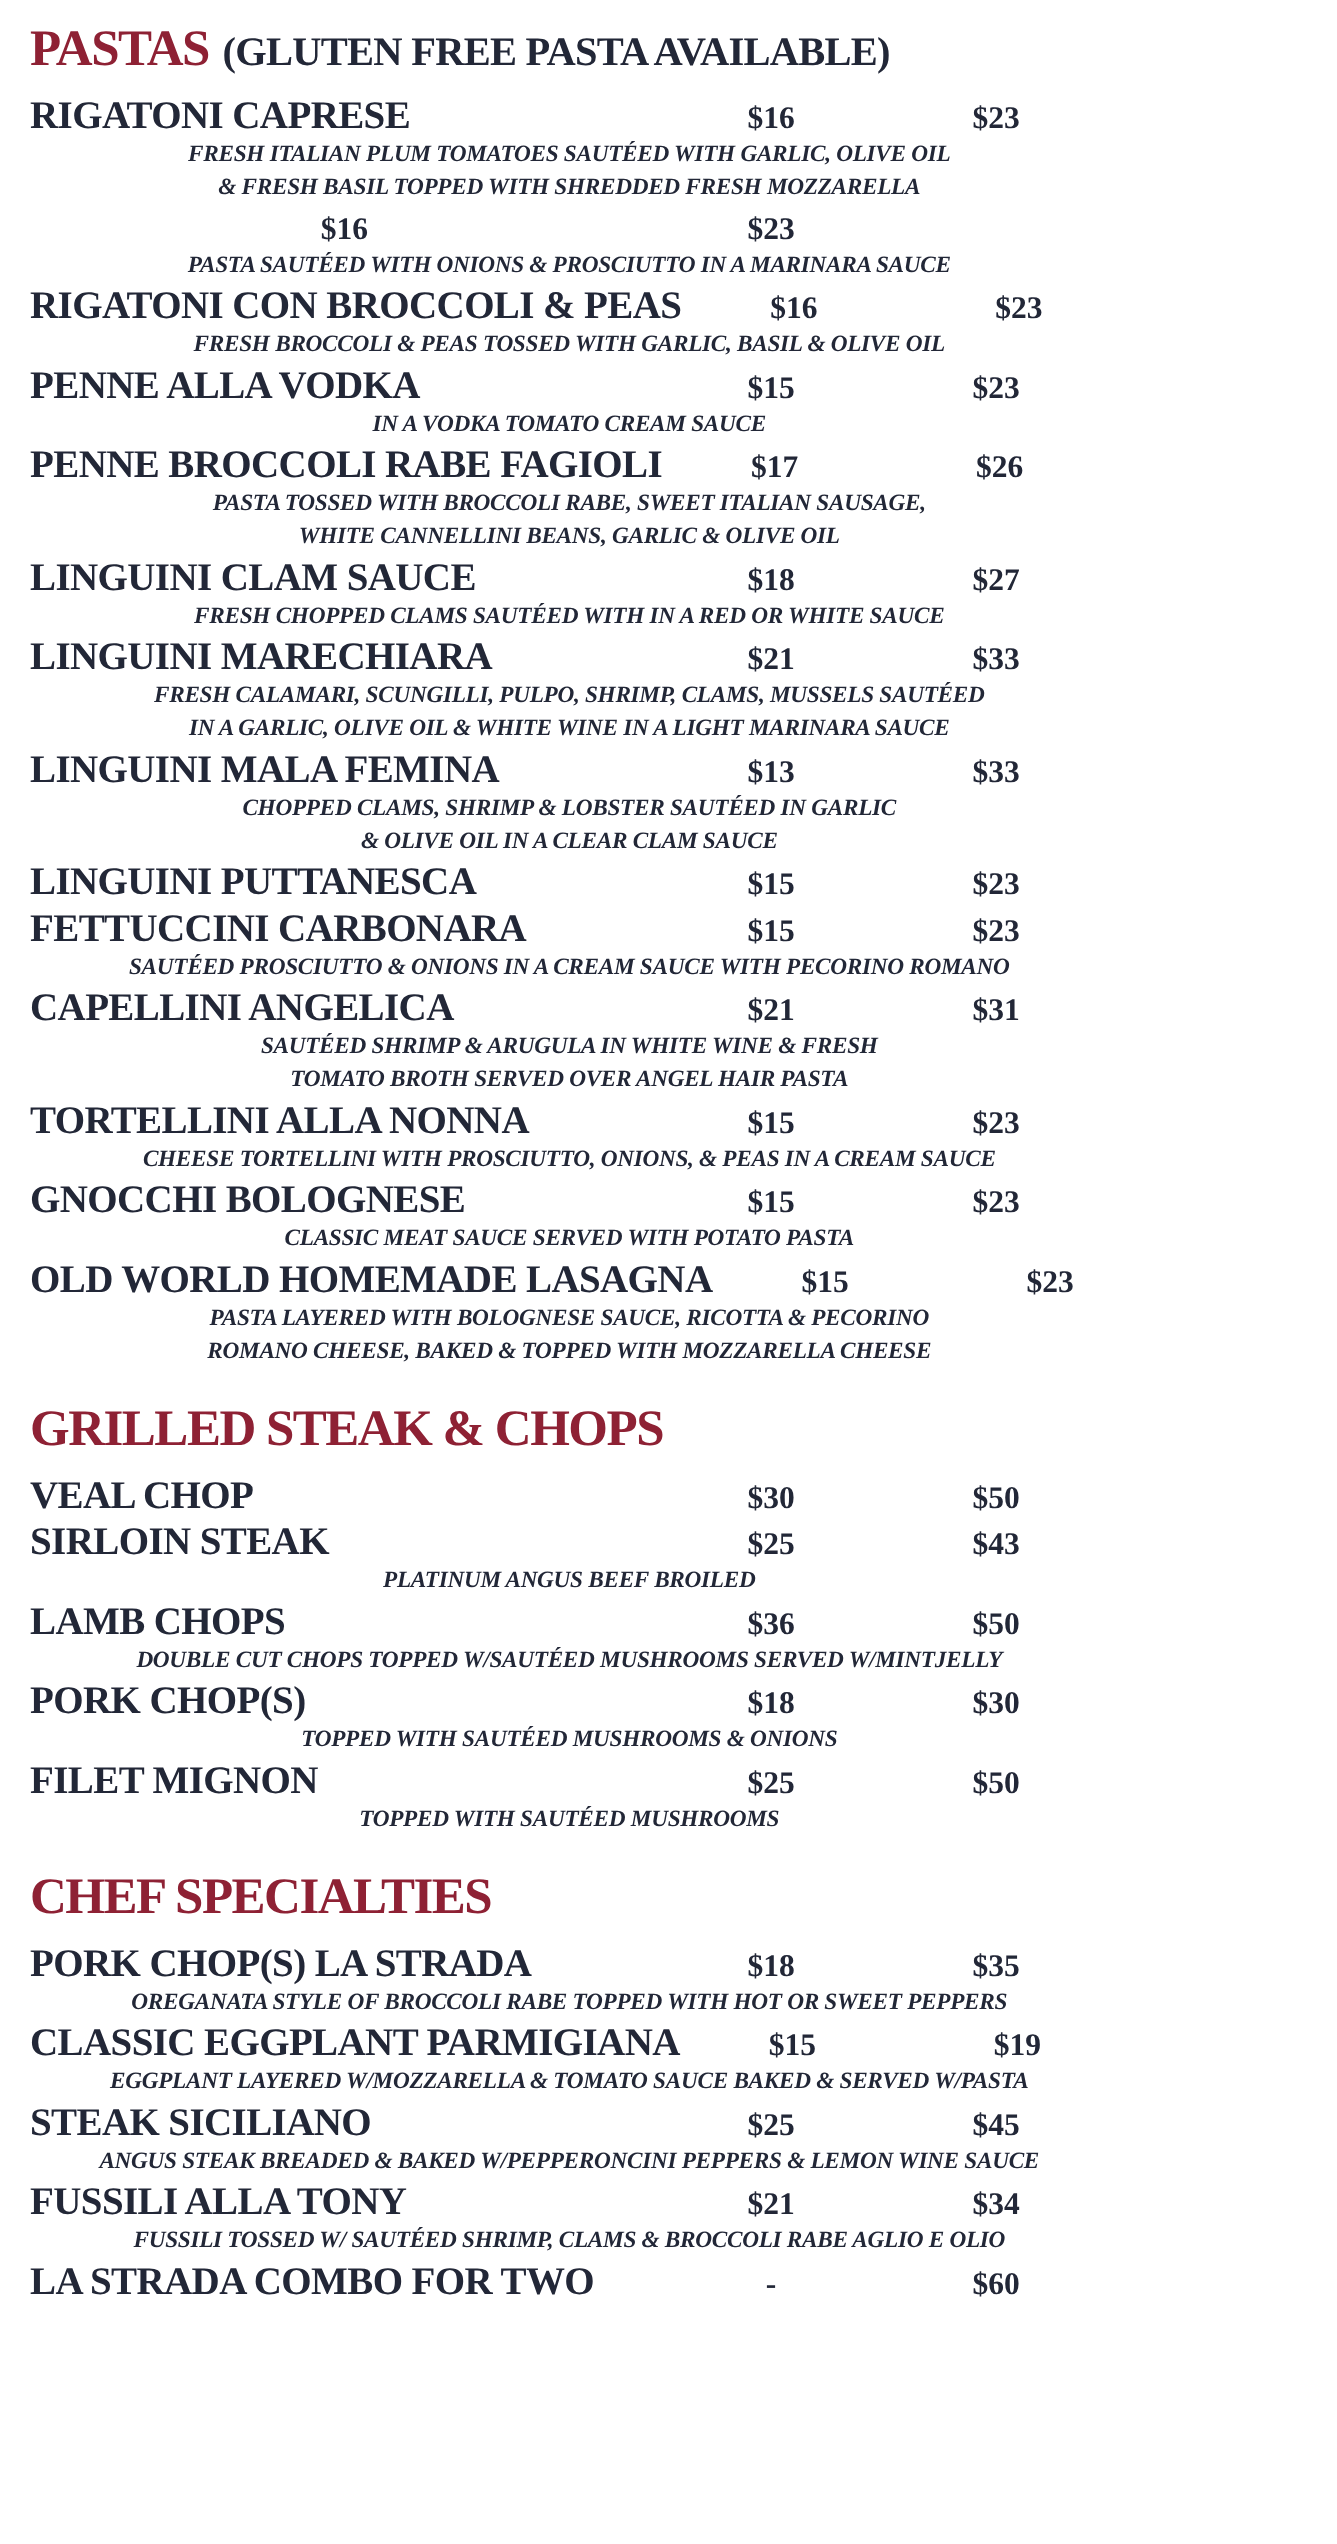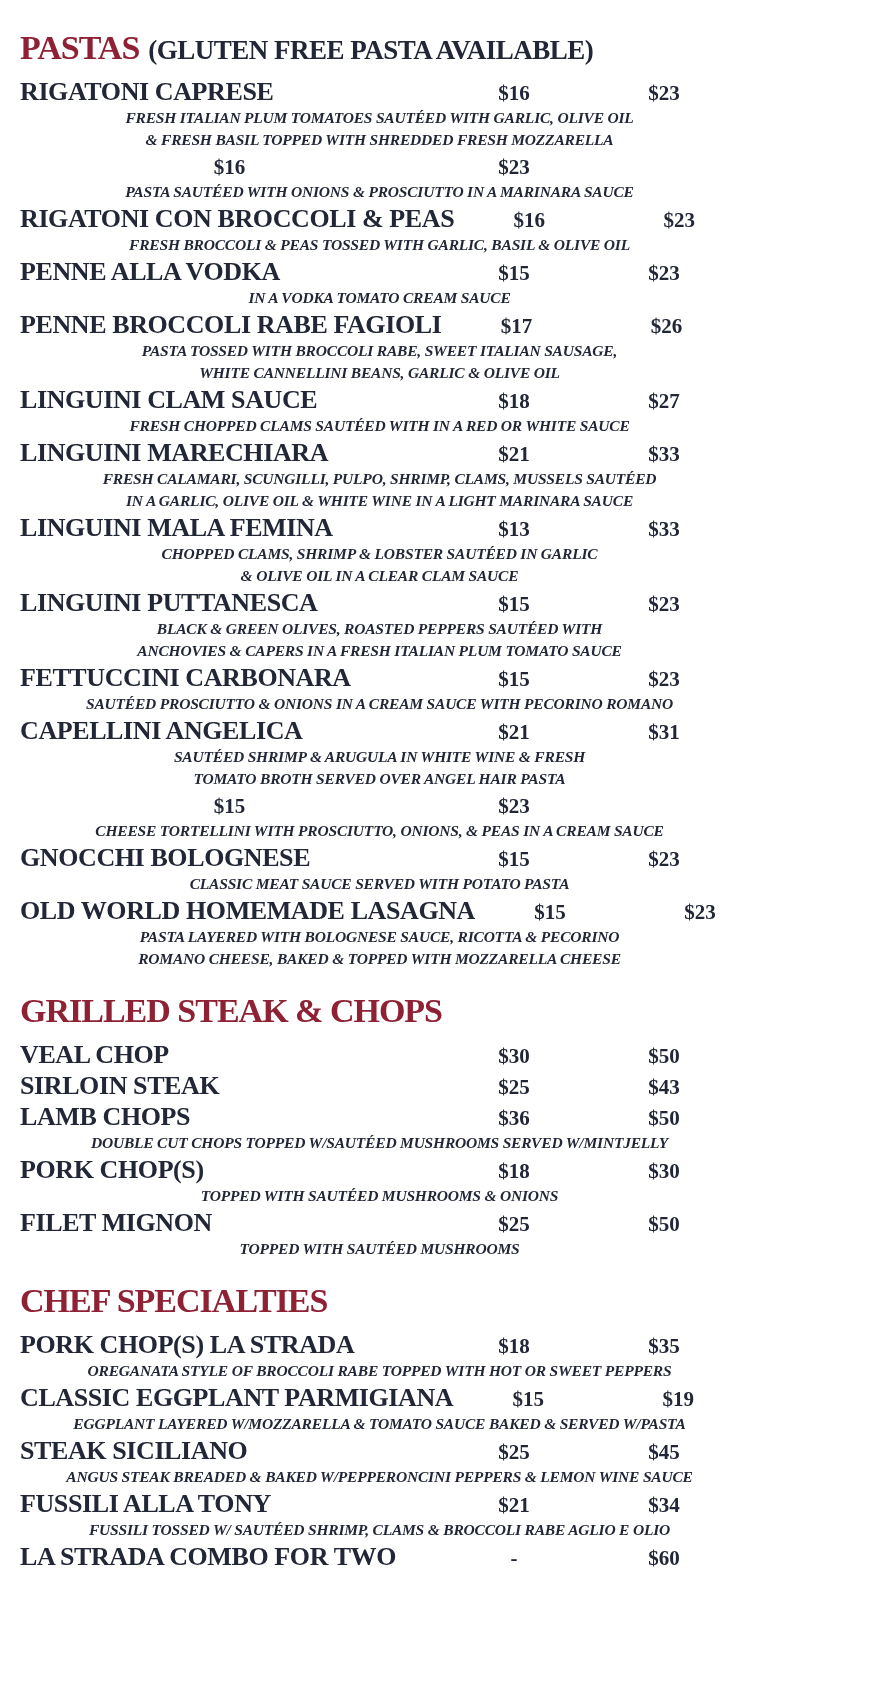--- a/index.html
+++ b/index.html
@@ -13,21 +13,21 @@
     width: 891px;
     height: 1696px;
     background: var(--bg);
     color: var(--ink);
     font-family: "Liberation Serif", "DejaVu Serif", serif;
     overflow: hidden;
   }
   .page {
     width: 743px;
     height: 1696px;
-    padding: 28px 4px 0 20px;
+    padding: 13px 4px 0 20px;
   }
   .menu-section { margin: 0; }
   .section-header {
     line-height: 40px;
     margin: 0 0 4px 0;
     white-space: nowrap;
   }
   .menu-section + .menu-section .section-header { margin-top: 21px; }
   .section-title {
     color: var(--accent);
@@ -144,42 +144,41 @@
         </div>
         <div class="item-desc">CHOPPED CLAMS, SHRIMP &amp; LOBSTER SAUTÉED IN GARLIC
 &amp; OLIVE OIL IN A CLEAR CLAM SAUCE</div>
       </div>
       <div class="menu-item">
         <div class="item-head">
           <div class="item-name">LINGUINI PUTTANESCA</div>
           <div class="item-price">$15</div>
           <div class="item-price">$23</div>
         </div>
-        <div class="item-desc">BLACK &amp; GREEN OLIVES, ROASTED PEPPERS SAUTÉED WITH
-ANCHOVIES &amp; CAPERS IN A FRESH ITALIAN PLUM TOMATO SAUCE</div>
       </div>
       <div class="menu-item">
         <div class="item-head">
           <div class="item-name">FETTUCCINI CARBONARA</div>
           <div class="item-price">$15</div>
           <div class="item-price">$23</div>
         </div>
         <div class="item-desc">SAUTÉED PROSCIUTTO &amp; ONIONS IN A CREAM SAUCE WITH PECORINO ROMANO</div>
       </div>
       <div class="menu-item">
         <div class="item-head">
           <div class="item-name">CAPELLINI ANGELICA</div>
           <div class="item-price">$21</div>
           <div class="item-price">$31</div>
         </div>
         <div class="item-desc">SAUTÉED SHRIMP &amp; ARUGULA IN WHITE WINE &amp; FRESH
 TOMATO BROTH SERVED OVER ANGEL HAIR PASTA</div>
       </div>
       <div class="menu-item">
         <div class="item-head">
+          <div class="item-name">TORTELLINI ALLA NONNA</div>
           <div class="item-price">$15</div>
           <div class="item-price">$23</div>
         </div>
         <div class="item-desc">CHEESE TORTELLINI WITH PROSCIUTTO, ONIONS, &amp; PEAS IN A CREAM SAUCE</div>
       </div>
       <div class="menu-item">
         <div class="item-head">
           <div class="item-name">GNOCCHI BOLOGNESE</div>
           <div class="item-price">$15</div>
           <div class="item-price">$23</div>
@@ -204,20 +203,21 @@
           <div class="item-price">$30</div>
           <div class="item-price">$50</div>
         </div>
       </div>
       <div class="menu-item">
         <div class="item-head">
           <div class="item-name">SIRLOIN STEAK</div>
           <div class="item-price">$25</div>
           <div class="item-price">$43</div>
         </div>
+        <div class="item-desc">PLATINUM ANGUS BEEF BROILED</div>
       </div>
       <div class="menu-item">
         <div class="item-head">
           <div class="item-name">LAMB CHOPS</div>
           <div class="item-price">$36</div>
           <div class="item-price">$50</div>
         </div>
         <div class="item-desc">DOUBLE CUT CHOPS TOPPED W/SAUTÉED MUSHROOMS SERVED W/MINTJELLY</div>
       </div>
       <div class="menu-item">

